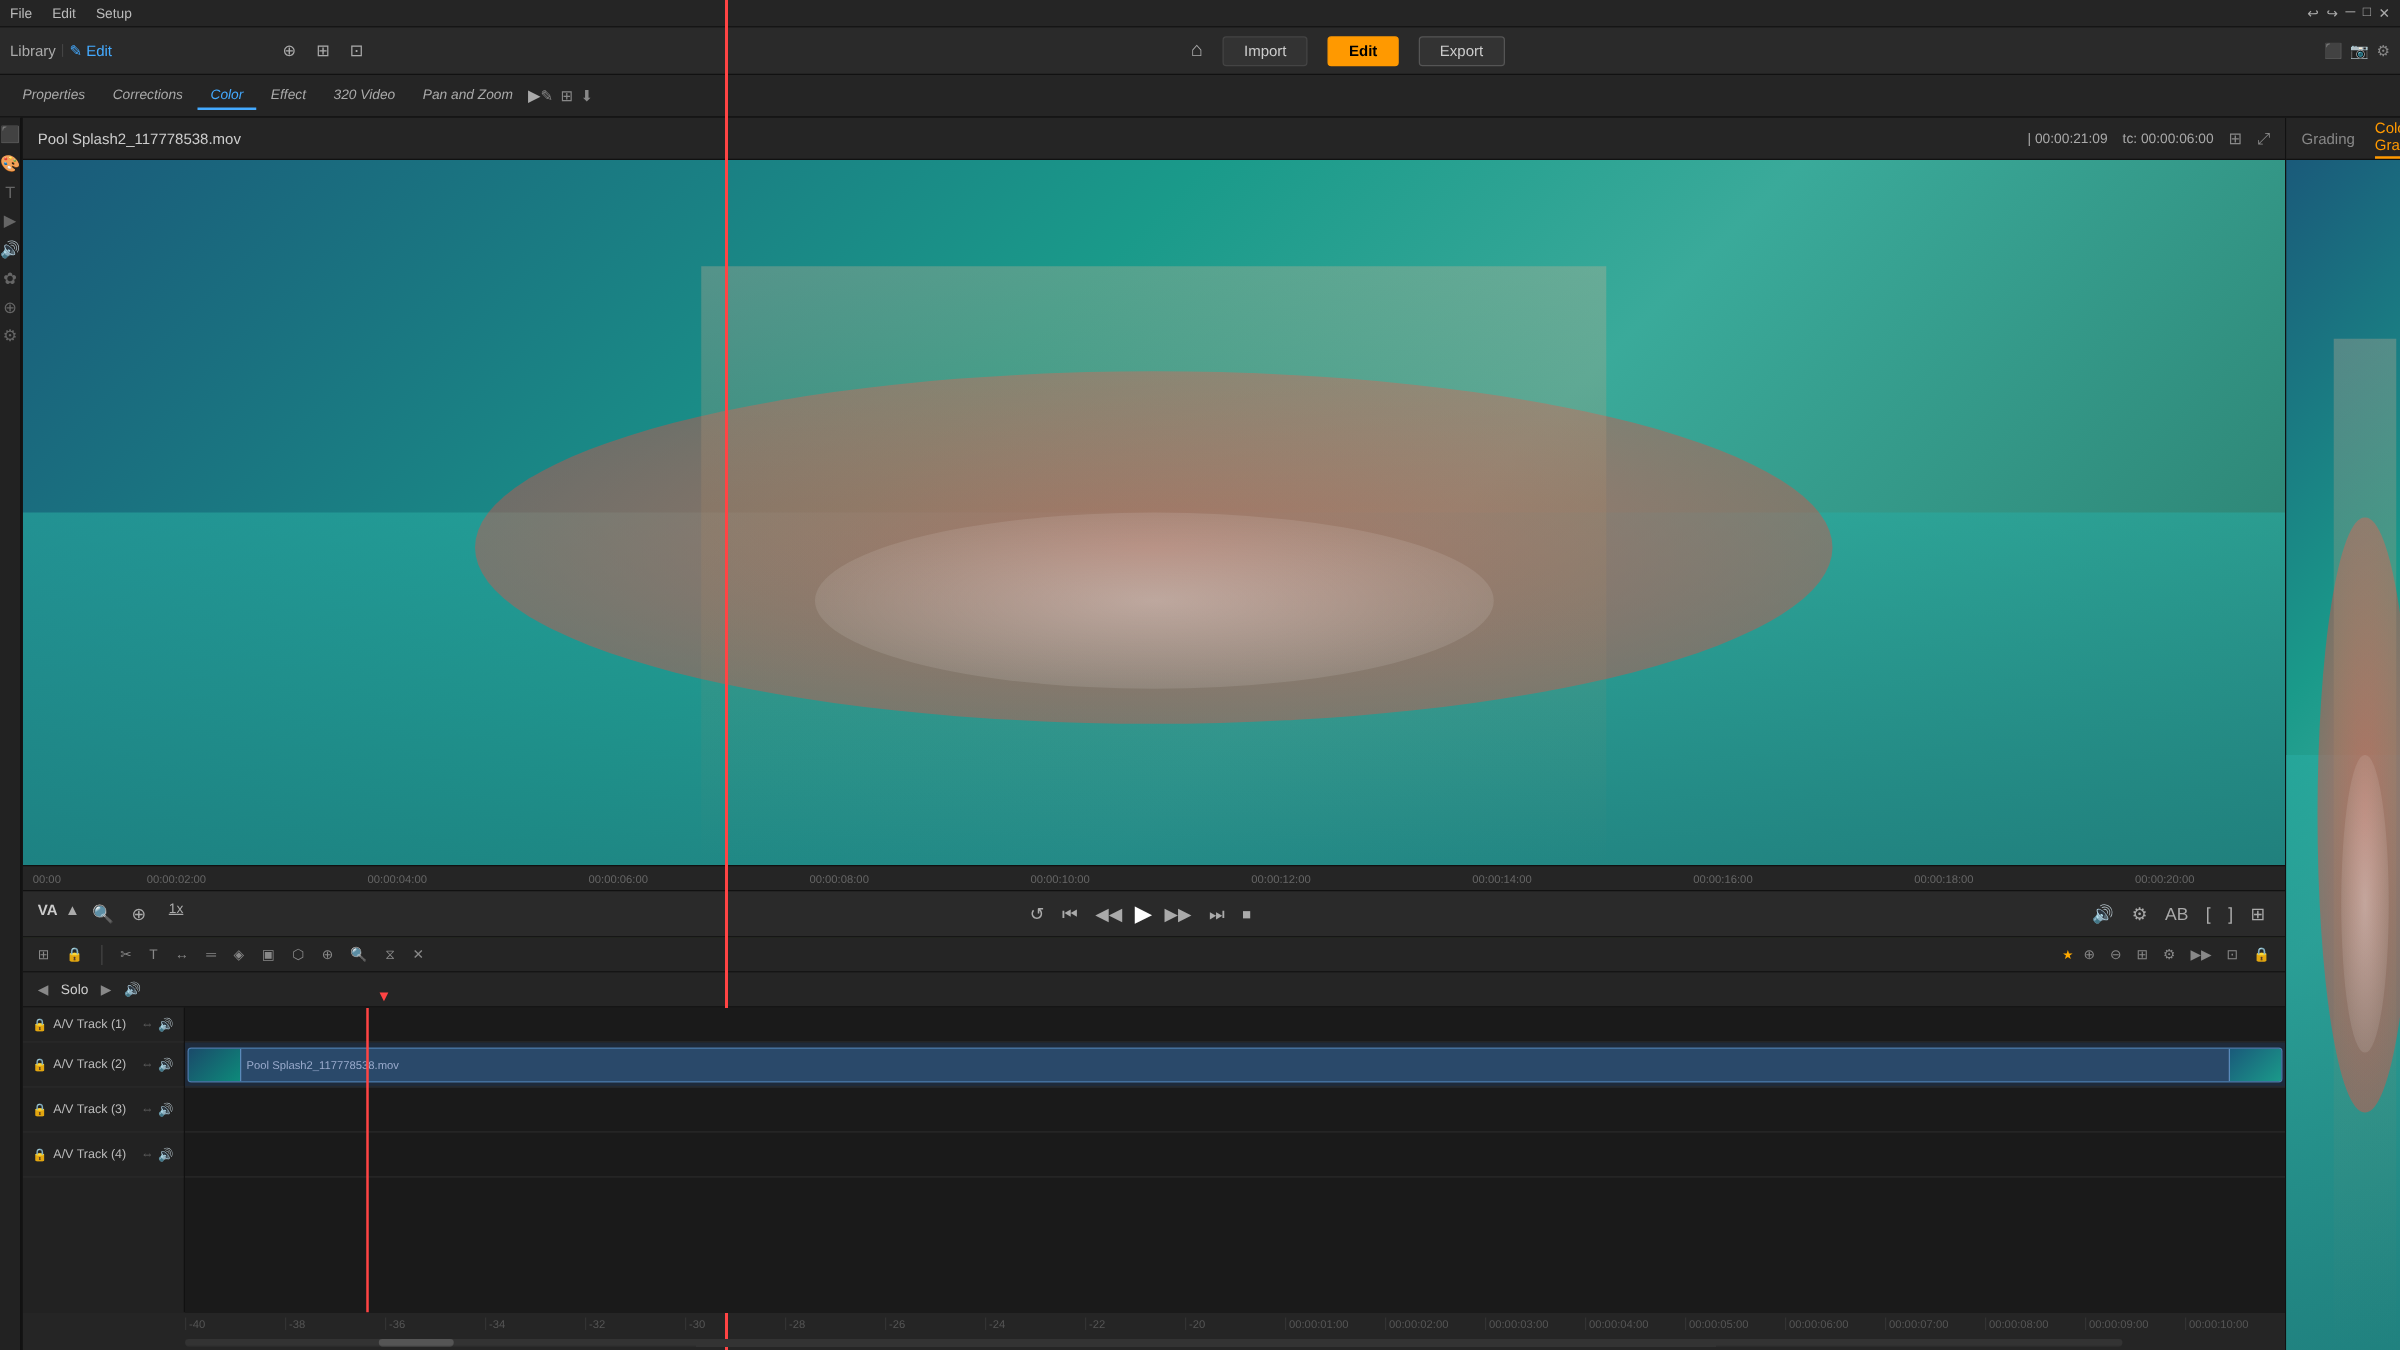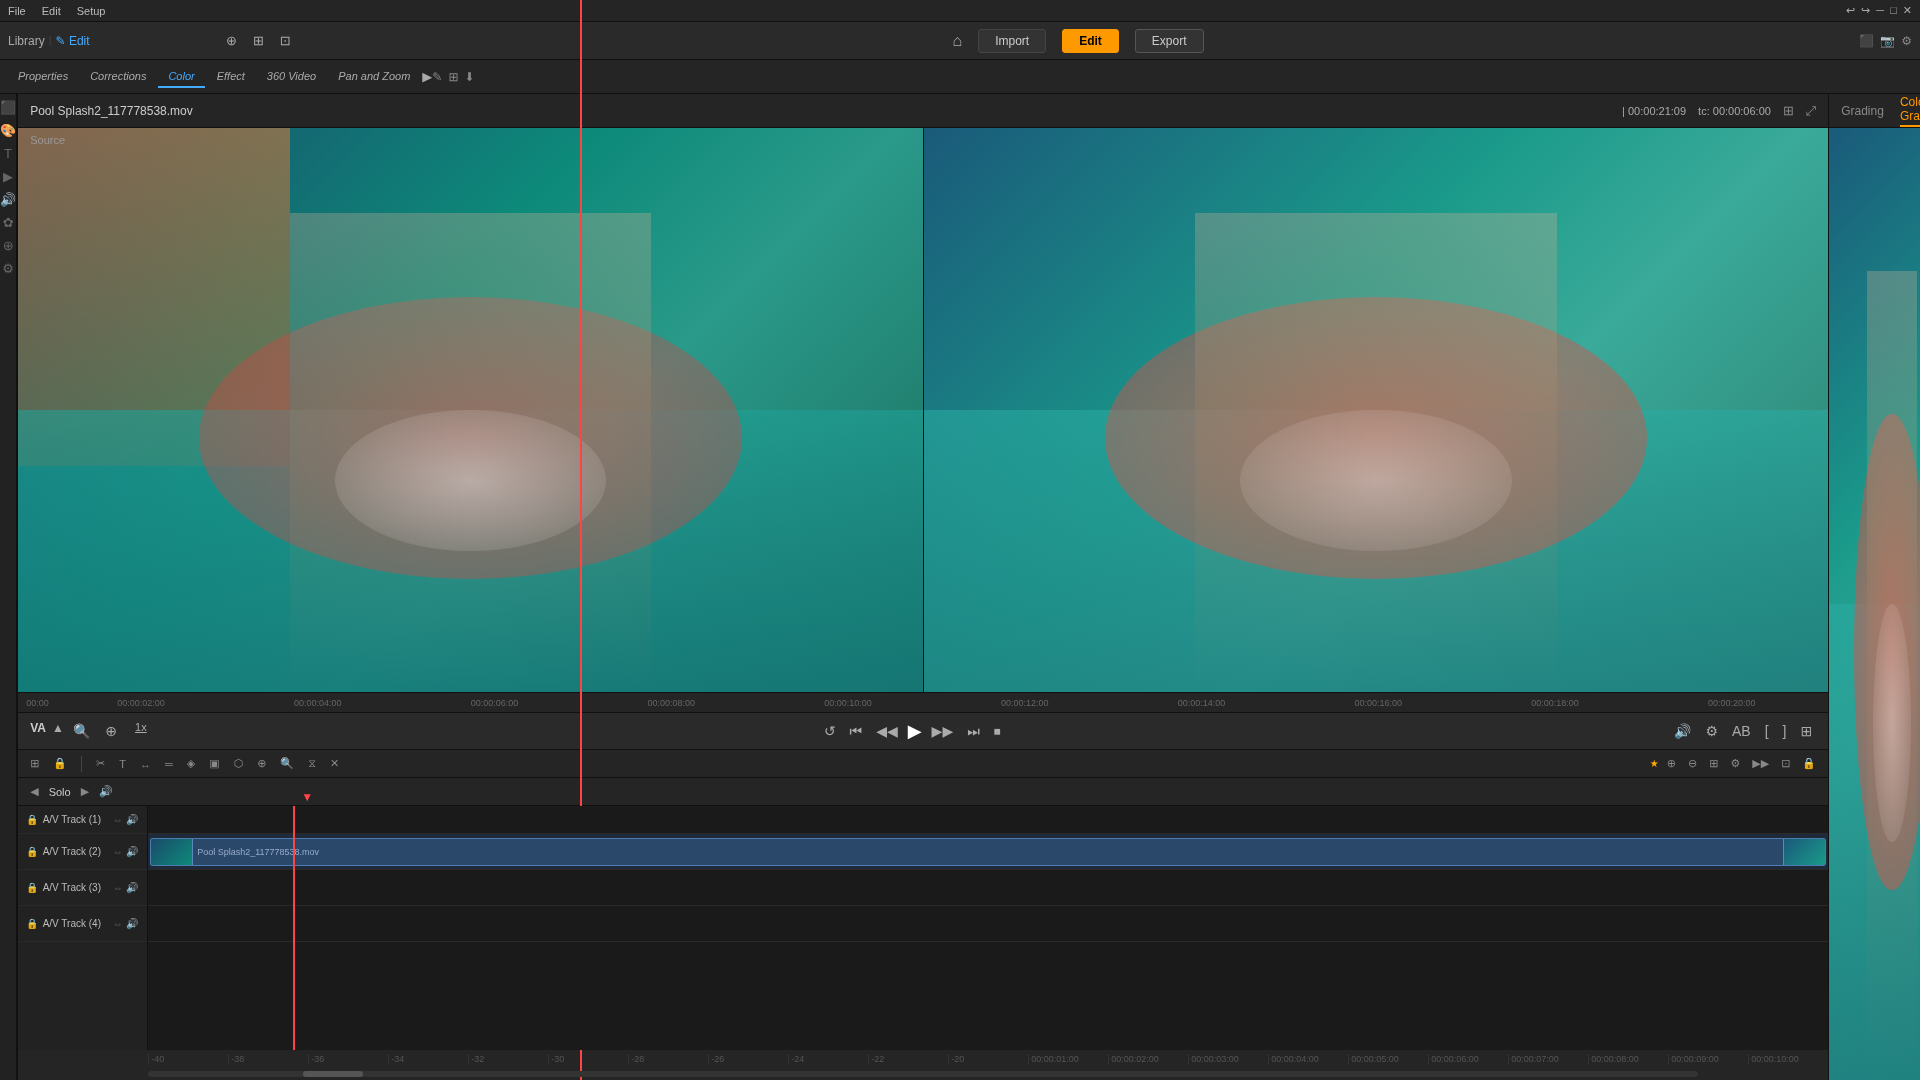--- a/index.html
+++ b/index.html
@@ -211,21 +211,21 @@
     <span style="color:#888;font-size:12px;cursor:pointer;">⚙</span>
   </div>
 </div>
 
 <div id="tab-bar">
   <div id="left-panel-tabs">
     <div class="tab-item">Properties</div>
     <div class="tab-item">Corrections</div>
     <div class="tab-item active">Color</div>
     <div class="tab-item">Effect</div>
-    <div class="tab-item">360 Video</div>
+    <div class="tab-item">320 Video</div>
     <div class="tab-item">Pan and Zoom</div>
     <button class="more-btn">▶</button>
   </div>
   <div style="display:flex;align-items:center;gap:6px;margin-right:8px;">
     <span style="color:#888;cursor:pointer;font-size:12px;">✎</span>
     <span style="color:#888;cursor:pointer;font-size:12px;">⊞</span>
     <span style="color:#888;cursor:pointer;font-size:12px;">⬇</span>
   </div>
 </div>
 
@@ -388,32 +388,20 @@
     <div id="preview-header">
       <span class="file-name">Pool Splash2_117778538.mov</span>
       <span class="timecode">| 00:00:21:09</span>
       <span class="timecode">tc: 00:00:06:00</span>
       <span style="color:#888;cursor:pointer;font-size:13px;">⊞</span>
       <span style="color:#888;cursor:pointer;font-size:13px;">⤢</span>
     </div>
 
     <div id="preview-area" style="height:380px;">
 
-      <div class="preview-pane" style="border-right:1px solid #111;">
-        <span class="preview-pane-title">Source</span>
-        <div class="preview-img-left">
-
-          <div class="frame-building"></div>
-          <div class="frame-pool-water"></div>
-          <div class="frame-floatie" style="background:radial-gradient(ellipse,rgba(220,80,80,0.6),rgba(200,60,60,0.3));"></div>
-          <div class="frame-person-area"></div>
-
-          <div style="position:absolute;bottom:25%;left:35%;width:30%;height:25%;background:radial-gradient(ellipse,rgba(255,255,255,0.4),transparent);border-radius:50%;"></div>
-        </div>
-      </div>
 
       <div class="preview-pane">
         <div class="preview-img-right">
           <div class="frame-pool-water" style="background:linear-gradient(180deg,rgba(40,170,160,0.6),rgba(30,130,130,0.8));"></div>
           <div class="frame-floatie" style="background:radial-gradient(ellipse,rgba(230,90,80,0.65),rgba(210,70,60,0.35));"></div>
           <div class="frame-person-area"></div>
           <div style="position:absolute;bottom:25%;left:35%;width:30%;height:25%;background:radial-gradient(ellipse,rgba(255,255,255,0.35),transparent);border-radius:50%;"></div>
         </div>
       </div>
     </div>

